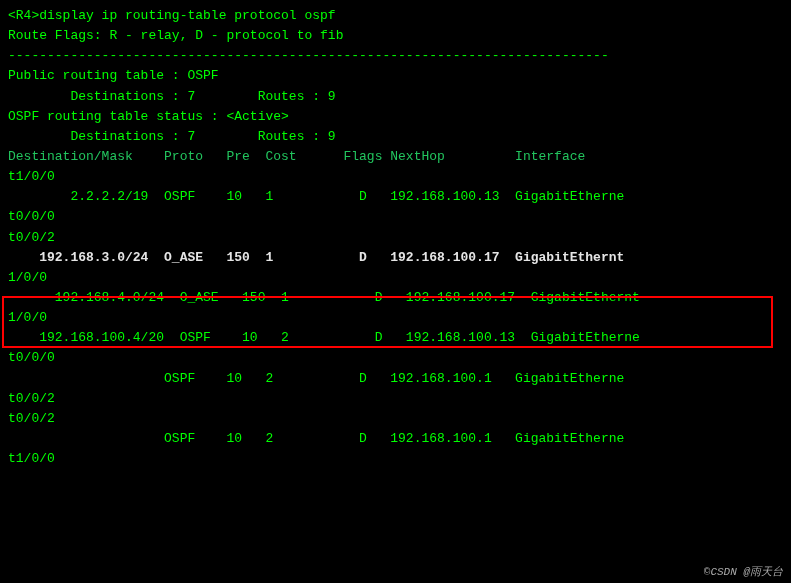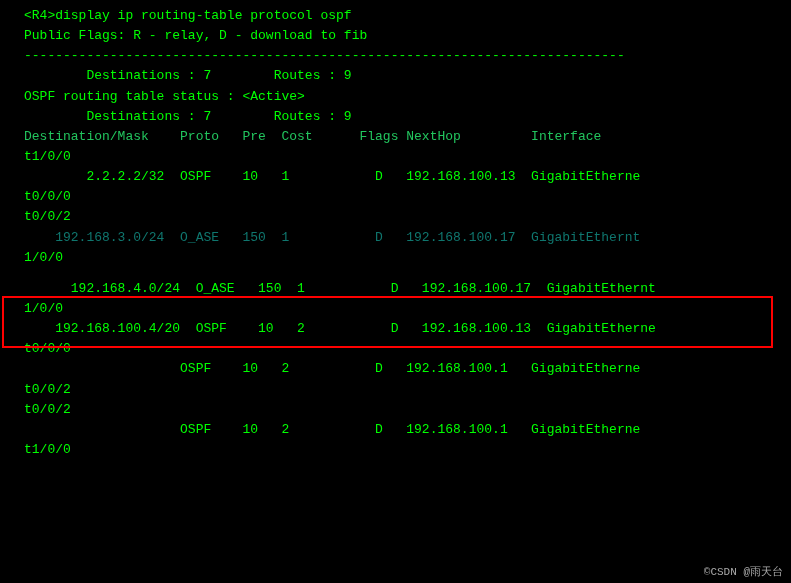--- a/index.html
+++ b/index.html
@@ -8,21 +8,21 @@
       font-family: 'Courier New', Courier, monospace;
       font-size: 13px;
       color: #00ff00;
       width: 791px;
       height: 583px;
       overflow: hidden;
       position: relative;
     }
     .terminal {
       background: #000;
-      padding: 6px 24px;
+      padding: 6px 8px;
       width: 100%;
       height: 100%;
       overflow: hidden;
       position: relative;
     }
     .line {
       white-space: pre;
       line-height: 1.55;
       color: #00ff00;
     }
@@ -33,45 +33,47 @@
       position: absolute;
       border: 2px solid red;
       pointer-events: none;
     }
     .watermark {
       position: absolute;
       bottom: 4px;
       right: 8px;
       color: #aaaaaa;
       font-size: 11px;
+      font-style: italic;
     }
   </style>
 </head>
 <body>
 
 <div class="terminal">
   <div id="lines-container">
       <div class="line">&lt;R4&gt;display ip routing-table protocol ospf</div>
-      <div class="line">Public Flags: R - relay, D - download to fib</div>
+      <div class="line">Route Flags: R - relay, D - protocol to fib</div>
       <div class="line">-----------------------------------------------------------------------------</div>
       <div class="line"></div>
+      <div class="line">Public routing table : OSPF</div>
       <div class="line">        Destinations : 7        Routes : 9</div>
       <div class="line"></div>
       <div class="line">OSPF routing table status : &lt;Active&gt;</div>
       <div class="line">        Destinations : 7        Routes : 9</div>
       <div class="line"></div>
       <div class="line yellow">Destination/Mask    Proto   Pre  Cost      Flags NextHop         Interface</div>
       <div class="line"></div>
       <div class="line">t1/0/0</div>
-      <div class="line">        2.2.2.2/32  OSPF    10   1           D   192.168.100.13  GigabitEtherne</div>
+      <div class="line">        2.2.2.2/19  OSPF    10   1           D   192.168.100.13  GigabitEtherne</div>
       <div class="line">t0/0/0</div>
       <div class="line">t0/0/2</div>
-      <div class="line" style="color: #0f766e;">    192.168.3.0/24  O_ASE   150  1           D   192.168.100.17  GigabitEthernt</div>
+      <div class="line" style="color: #e5e5e5; font-weight: bold;">    192.168.3.0/24  O_ASE   150  1           D   192.168.100.17  GigabitEthernt</div>
       <div class="line" style="color: rgb(0, 255, 0);">1/0/0</div>
-      <div class="line" style="color: rgb(0, 255, 0); margin-top: 11px;">      192.168.4.0/24  O_ASE   150  1           D   192.168.100.17  GigabitEthernt</div>
+      <div class="line" style="color: rgb(0, 255, 0);">      192.168.4.0/24  O_ASE   150  1           D   192.168.100.17  GigabitEthernt</div>
       <div class="line" style="color: rgb(0, 255, 0);">1/0/0</div>
       <div class="line">    192.168.100.4/20  OSPF    10   2           D   192.168.100.13  GigabitEtherne</div>
       <div class="line">t0/0/0</div>
       <div class="line">                    OSPF    10   2           D   192.168.100.1   GigabitEtherne</div>
       <div class="line">t0/0/2</div>
       <div class="line">t0/0/2</div>
       <div class="line">                    OSPF    10   2           D   192.168.100.1   GigabitEtherne</div>
       <div class="line">t1/0/0</div>
     </div>
   <div class="highlight-box" style="top: 296px; left: 2px; width: 771px; height: 52px;"></div>

